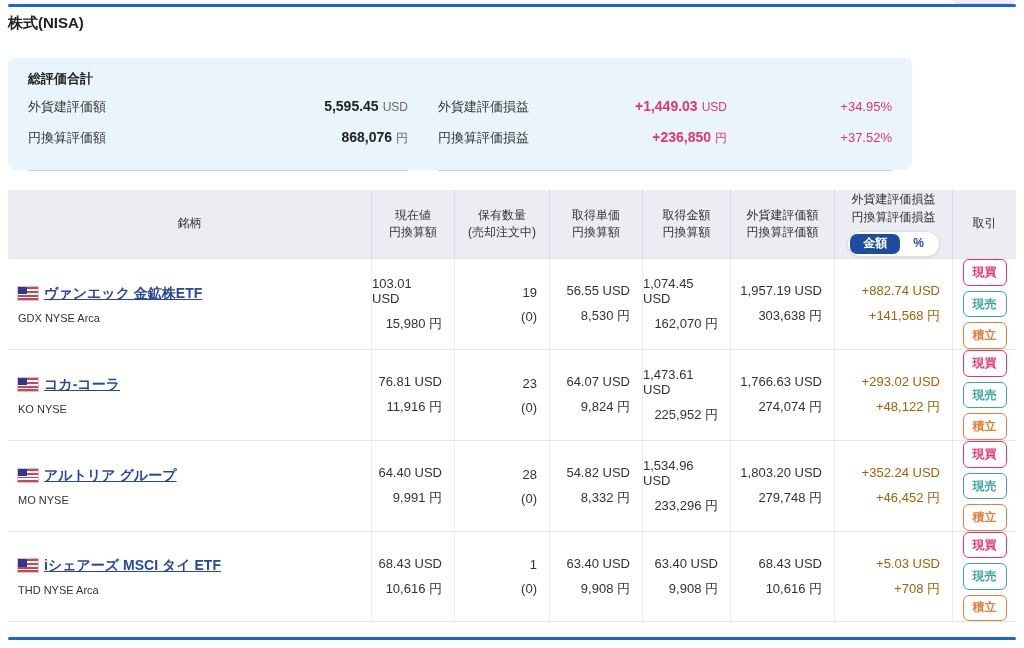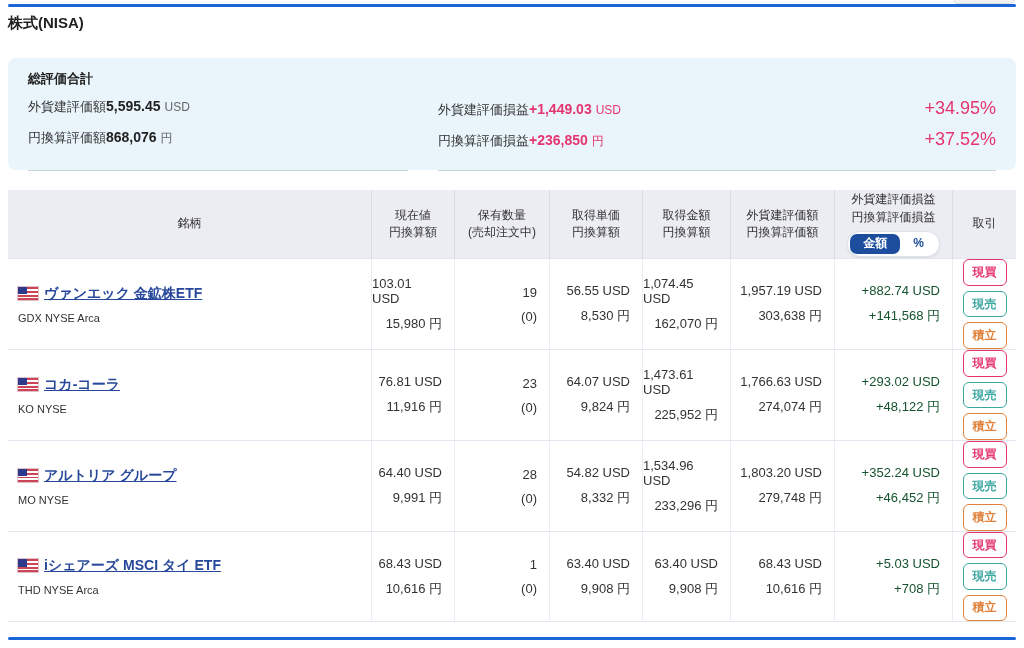--- a/index.html
+++ b/index.html
@@ -7,52 +7,52 @@
   .page { position:relative; width:1024px; height:648px; background:#fff; }
 
   .top-rule, .bottom-rule { position:absolute; left:8px; right:8px; height:3px; background:#1a65d8; border-radius:2px; }
   .top-rule { top:4px; }
   .bottom-rule { top:637px; }
   .partial-btn { position:absolute; top:-6px; left:953px; width:62px; height:10px; background:#f2f2f2; border:1px solid #ddd; border-radius:5px; }
 
   .page-title { position:absolute; top:14px; left:8px; font-size:15px; font-weight:bold; color:#222; }
 
   
-  .summary-card { position:absolute; left:8px; top:58px; width:1008px; height:112px; background:#e9f4fb; border-radius:8px; padding:12px 20px 16px 20px; }
+  .summary-card { position:absolute; left:8px; top:58px; width:904px; height:112px; background:#e9f4fb; border-radius:8px; padding:12px 20px 16px 20px; }
   .summary-title { font-size:13px; font-weight:bold; color:#222; margin-bottom:10px; }
   .summary-cols { display:flex; gap:30px; }
   .summary-col { flex:0 0 380px; border-bottom:1px solid #c7d3dc; padding-bottom:10px; }
   .summary-col.right { flex:1; }
   .summary-row { display:flex; align-items:baseline; height:31px; font-size:13px; }
   .summary-row .lbl { color:#333; }
-  .summary-row .val { flex:1; text-align:left; font-size:14px; font-weight:bold; color:#222; }
+  .summary-row .val { flex:1; text-align:right; font-size:14px; font-weight:bold; color:#222; }
   .summary-row .unit { font-size:12px; font-weight:normal; color:#666; margin-left:4px; }
   .summary-col.right .val { color:#e5356f; }
   .summary-col.right .unit { color:#e5356f; }
-  .summary-row .pct { width:165px; text-align:right; color:#e5356f; font-size:18px; }
+  .summary-row .pct { width:165px; text-align:right; color:#e5356f; font-size:13px; }
 
   
   .holdings-table { position:absolute; left:8px; top:190px; width:1008px; }
   .thead { display:flex; background:#ecedf3; height:68px; }
   .th { display:flex; flex-direction:column; align-items:center; justify-content:center; font-size:12px; color:#333; line-height:1.45; border-right:1px solid #d8dce7; text-align:center; }
   .th:last-child { border-right:none; }
   .trow { display:flex; height:91px; border-top:1px solid #e3e6ee; background:#fff; }
   .trow:last-child { border-bottom:1px solid #e3e6ee; }
   .td { display:flex; flex-direction:column; justify-content:center; align-items:flex-end; gap:9px; font-size:13px; color:#333; border-right:1px solid #e9ecf2; padding-right:12px; }
   .td:last-child { border-right:none; }
   .c0 { width:364px; } .c1 { width:83px; } .c2 { width:95px; } .c3 { width:93px; }
   .c4 { width:88px; } .c5 { width:104px; } .c6 { width:118px; } .c7 { width:63px;align-items:center; }
 
   .td.name-cell { align-items:flex-start; justify-content:center; padding-left:10px; padding-right:4px; }
   .stock-link { font-size:14px; color:#27489a; text-decoration:underline; font-weight:bold; cursor:pointer; }
   .ticker { font-size:11px; color:#333; }
   .flag { width:20px; height:13px; display:inline-block; position:relative; background:repeating-linear-gradient(180deg,#cc4455 0 1.9px,#fff 1.9px 3.8px); outline:1px solid #e0c0c6; vertical-align:-2px; margin-right:6px; }
   .flag::before { content:""; position:absolute; left:0; top:0; width:9px; height:7.5px; background:#2d3a8c; }
 
-  .td.pl-cell div { color:#14532d;margin-left:9px; }
+  .td.pl-cell div { color:#a16207;margin-left:9px; }
 
   
   .toggle { display:inline-flex; background:#fff; border:1px solid #dde1ea; border-radius:13px; margin-top:5px; padding:2px; box-shadow:0 1px 2px rgba(0,0,0,.08); }
   .toggle .seg { font-size:12px; font-weight:bold; padding:2px 13px; border-radius:11px; cursor:pointer; line-height:1.3; }
   .toggle .seg.on { background:#1c4e9d; color:#fff;border-radius:7px; }
   .toggle .seg.off { color:#1c4e9d; }
 
   
   .td.actions { align-items:center; justify-content:center; gap:5px; padding-right:0; }
   .act-btn { width:44px; height:33px; background:#fff; border-radius:6px; font-size:12px; font-weight:bold; display:flex; align-items:center; justify-content:center; cursor:pointer; }

